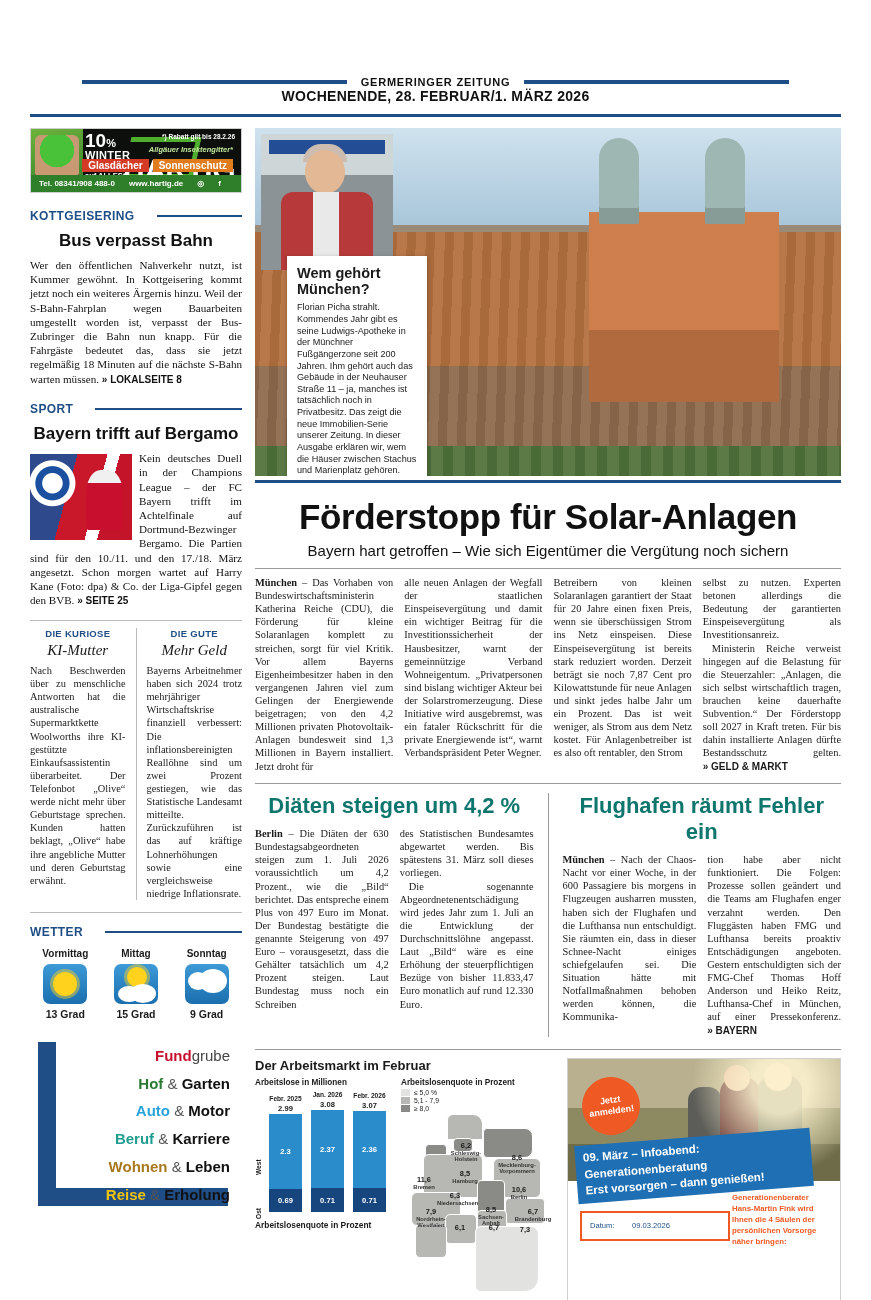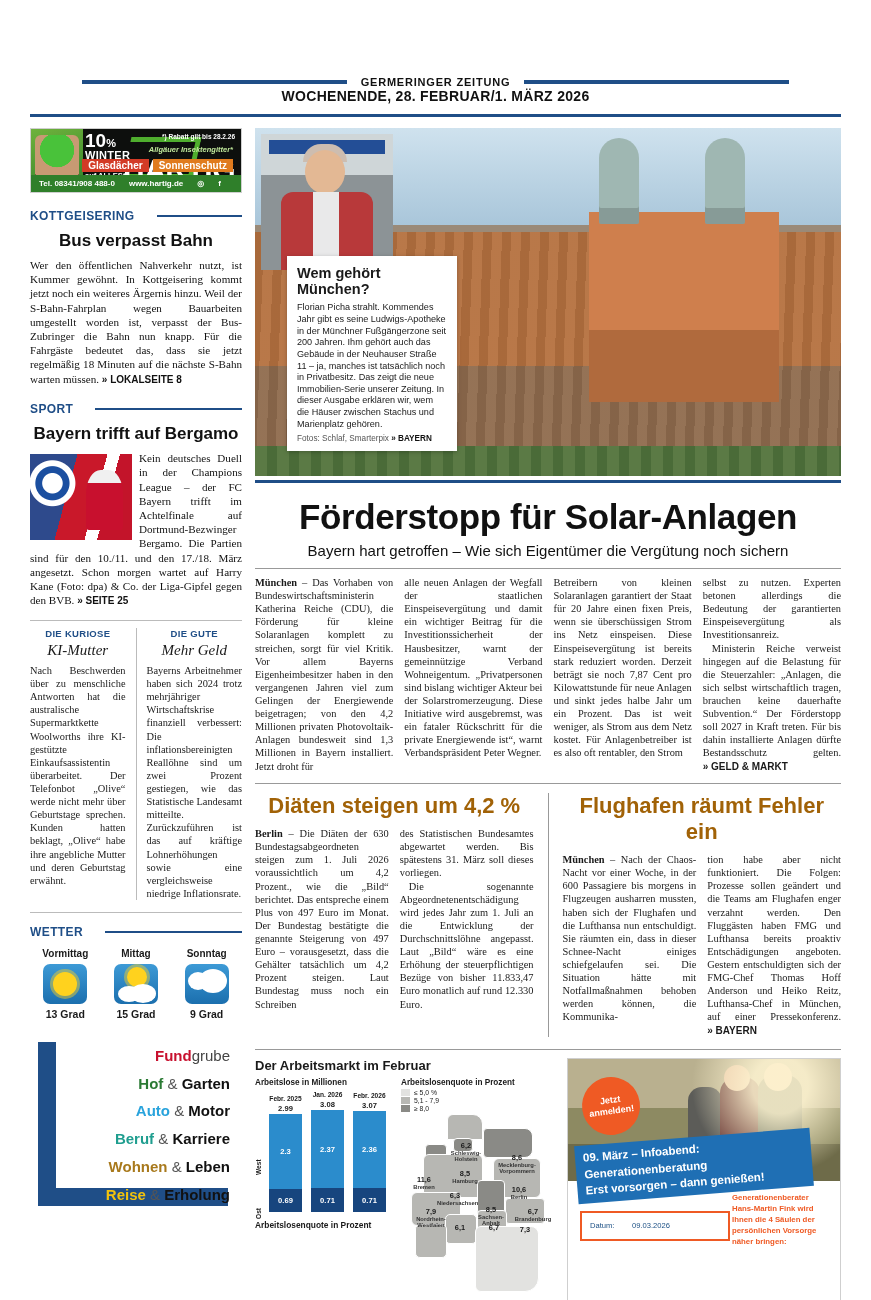--- a/index.html
+++ b/index.html
@@ -174,21 +174,21 @@
   .hm-head { position:absolute; left:44px; top:16px; width:40px; height:44px; border-radius:50%;
     background:#e3b894; }
   .hm-hair { position:absolute; left:42px; top:10px; width:44px; height:18px; border-radius:20px 20px 0 0;
     background:#cdbdb0; }
   .hm-body { position:absolute; left:20px; top:58px; width:92px; height:80px; border-radius:12px 12px 0 0;
     background:#b8393a; }
   .hm-shirt { position:absolute; left:52px; top:58px; width:26px; height:80px; background:#e9e9ea; }
   .hm-sign { position:absolute; left:8px; top:6px; width:116px; height:14px; background:#234e96; }
 
   .hero-caption {
-    position:absolute; left:32px; top:128px; width:170px; background:#fff;
+    position:absolute; left:32px; top:128px; width:140px; background:#fff;
     padding: 9px 10px 8px; box-shadow: 0 1px 4px rgba(0,0,0,.25);
   }
   .hc-title { font-family:"Liberation Sans",sans-serif; font-weight:800; font-size:14.5px;
     line-height:1.12; margin-bottom:5px; }
   .hc-body { font-family:"Liberation Sans",sans-serif; font-size:9.1px; line-height:1.28; }
   .hc-credit { font-family:"Liberation Sans",sans-serif; font-size:8.2px; color:#555; margin-top:4px; }
   .hc-credit b { color:#111; }
 
   
   .hero-underline { height:3px; background:#1f4e87; margin-top: 4px; }
@@ -206,21 +206,21 @@
   .fourcol .c { flex:1; font-size:10.4px; line-height:1.26; text-align:justify; hyphens:auto; }
   .fourcol .c p { text-indent: 9px; }
   .fourcol .c p:first-child { text-indent: 0; }
   .lead-city { font-weight:700; }
 
   .sec-rule { height:1px; background:#999; margin-top:10px; }
 
   .two-stories { display:flex; gap:14px; margin-top:9px; }
   .story { flex:1; }
   .story-head { font-family:"Liberation Sans",sans-serif; font-weight:800; font-size:22px;
-    text-align:center; margin-bottom:8px; color:#a16207; }
+    text-align:center; margin-bottom:8px; color:#0f766e; }
   .story-cols { display:flex; gap:11px; }
   .story-cols .c { flex:1; font-size:10.4px; line-height:1.26; text-align:justify; hyphens:auto; }
   .story-cols .c p { text-indent:9px; }
   .story-cols .c p:first-child { text-indent:0; }
   .story-div { width:1px; background:#999; }
 
   
   .bottom-rule { height:1px; background:#999; margin-top:12px; }
   .bottom { display:flex; gap:12px; margin-top:8px; }
   .infographic { width:300px; flex:0 0 300px; }

